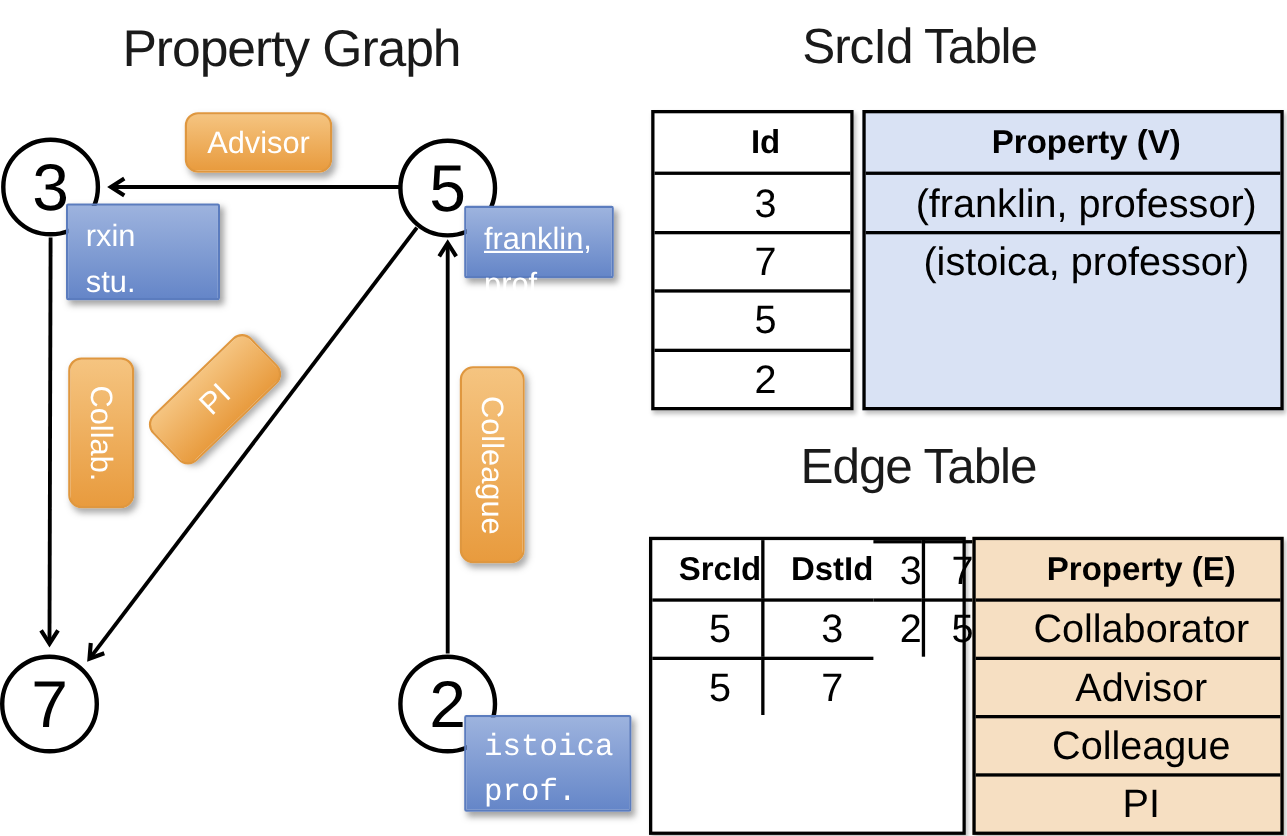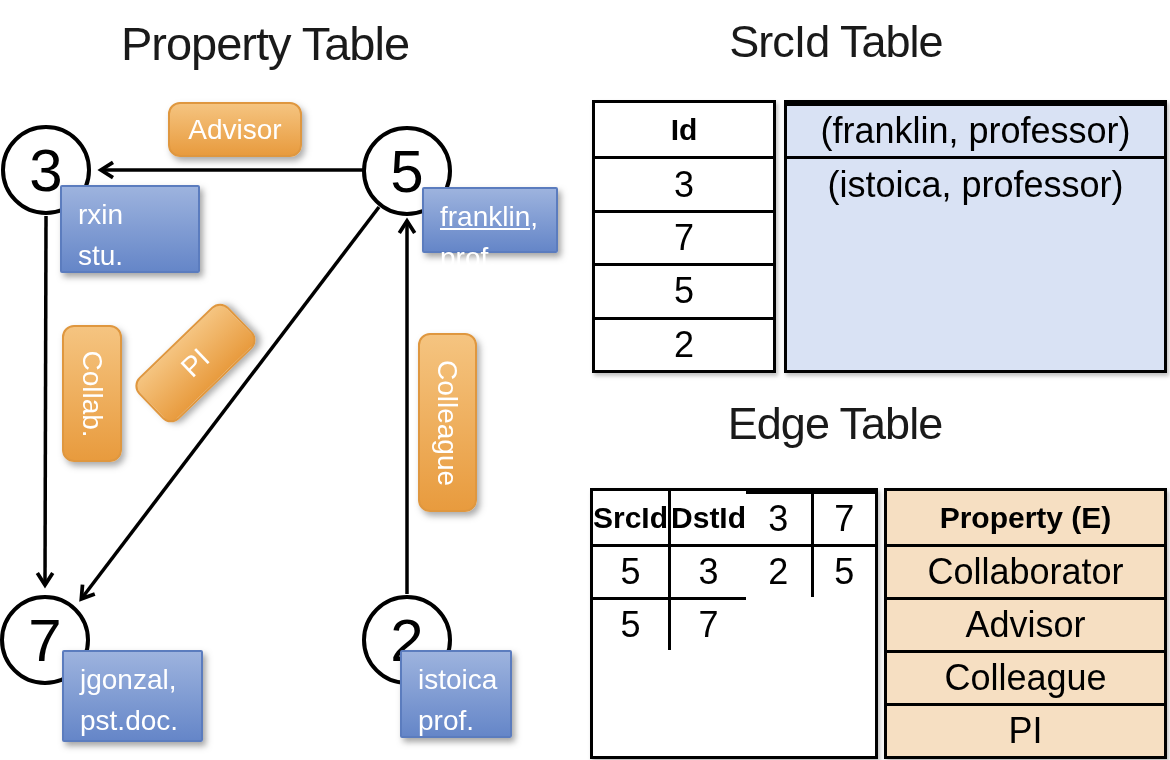--- a/index.html
+++ b/index.html
@@ -34,21 +34,21 @@
   .vprop {
     position:absolute; box-sizing:border-box; border-radius:2px; z-index:4;
     background:linear-gradient(180deg, var(--blue-box-top,#9DB3DE) 0%, var(--blue-box-bottom,#6586C8) 100%);
     border:2px solid var(--blue-box-border,#5B7CBE);
     box-shadow:3px 4px 6px rgba(90,90,90,0.55);
     color:#fff; font-size:28px; line-height:1.48; padding:7px 4px 0 16px;
   }
   .b-rxin     { left:60px;  top:185px; width:140px; height:88px; }
   .b-franklin { left:422px; top:187px; width:136px; height:66px;text-decoration:underline; }
   .b-jgonzal  { left:62px;  top:650px; width:141px; height:92px; }
-  .b-istoica  { left:400px; top:650px; width:112px; height:88px; }
+  .b-istoica  { left:422px; top:650px; width:152px; height:88px;font-family:Liberation Mono, monospace; }
 
   
   .epill {
     position:absolute; box-sizing:border-box; border-radius:12px; z-index:5;
     background:linear-gradient(180deg, var(--orange-top,#F5C480) 0%, var(--orange-bottom,#E89B3E) 100%);
     border:2px solid var(--orange-border,#DF973F);
     box-shadow:3px 4px 6px rgba(90,90,90,0.5);
     color:#fff; font-size:28px;
     display:flex; align-items:center; justify-content:center;
   }
@@ -67,32 +67,32 @@
     border:3px solid #000; background:#fff;
     display:grid; grid-template-rows:repeat(5,1fr);
     box-shadow:2px 3px 4px rgba(0,0,0,0.25);
   }
   .vt-id   { width:184px; }
   .vt-prop { flex:1; background:var(--table-blue,#D9E2F4); }
   .et-srcdst { width:288px; grid-template-columns:1fr 1fr 1fr 1fr; }
   .et-prop   { flex:1; background:var(--table-peach,#F6DFC2); }
   .cell {
     display:flex; align-items:center; justify-content:center;
-    font-size:36px; white-space:nowrap;
+    font-size:36px; white-space:nowrap;padding-left:24px;
   }
   .cell.hdr { font-weight:700; font-size:30px; }
   .cell.bt  { border-top:3px solid #000; }
   .cell.bl  { border-left:3px solid #000; }
 </style>
 </head>
 <body>
 
 <div id="scene">
 
-  <div class="title graph-title">Property Table</div>
+  <div class="title graph-title">Property Graph</div>
   <div class="title vertex-title">SrcId Table</div>
   <div class="title edge-title">Edge Table</div>
 
   <svg class="edges" width="580" height="760" viewBox="0 0 580 760">
     <defs>
       <marker id="ah" viewBox="0 0 20 20" refX="14" refY="10" markerWidth="22" markerHeight="22" orient="auto" markerUnits="userSpaceOnUse">
         <path d="M4,3 L15,10 L4,17" fill="none" stroke="#000" stroke-width="3.4"></path>
       </marker>
     </defs>
     <line x1="363" y1="170" x2="102" y2="170" stroke="#000" stroke-width="3.5" marker-end="url(#ah)"></line>
@@ -115,24 +115,20 @@
   </div>
 
   <div class="vprop b-rxin">
     <div>rxin</div>
     <div>stu.</div>
   </div>
   <div class="vprop b-franklin">
     <div>franklin,</div>
     <div>prof.</div>
   </div>
-  <div class="vprop b-jgonzal">
-    <div>jgonzal,</div>
-    <div>pst.doc.</div>
-  </div>
   <div class="vprop b-istoica">
     <div>istoica</div>
     <div>prof.</div>
   </div>
 
   <div class="epill p-advisor">
     <span>Advisor</span>
   </div>
   <div class="epill p-collab">
     <span class="vtext">Collab.</span>
@@ -146,20 +142,21 @@
 
   <div class="tgroup vt-wrap">
     <div class="tbox vt-id">
       <div class="cell hdr">Id</div>
       <div class="cell bt">3</div>
       <div class="cell bt">7</div>
       <div class="cell bt">5</div>
       <div class="cell bt">2</div>
     </div>
     <div class="tbox vt-prop">
+      <div class="cell hdr">Property (V)</div>
       <div class="cell bt">(franklin, professor)</div>
       <div class="cell bt">(istoica, professor)</div>
     </div>
   </div>
 
   <div class="tgroup et-wrap">
     <div class="tbox et-srcdst">
       <div class="cell hdr">SrcId</div>
       <div class="cell hdr bl">DstId</div>
       <div class="cell bt">3</div>

